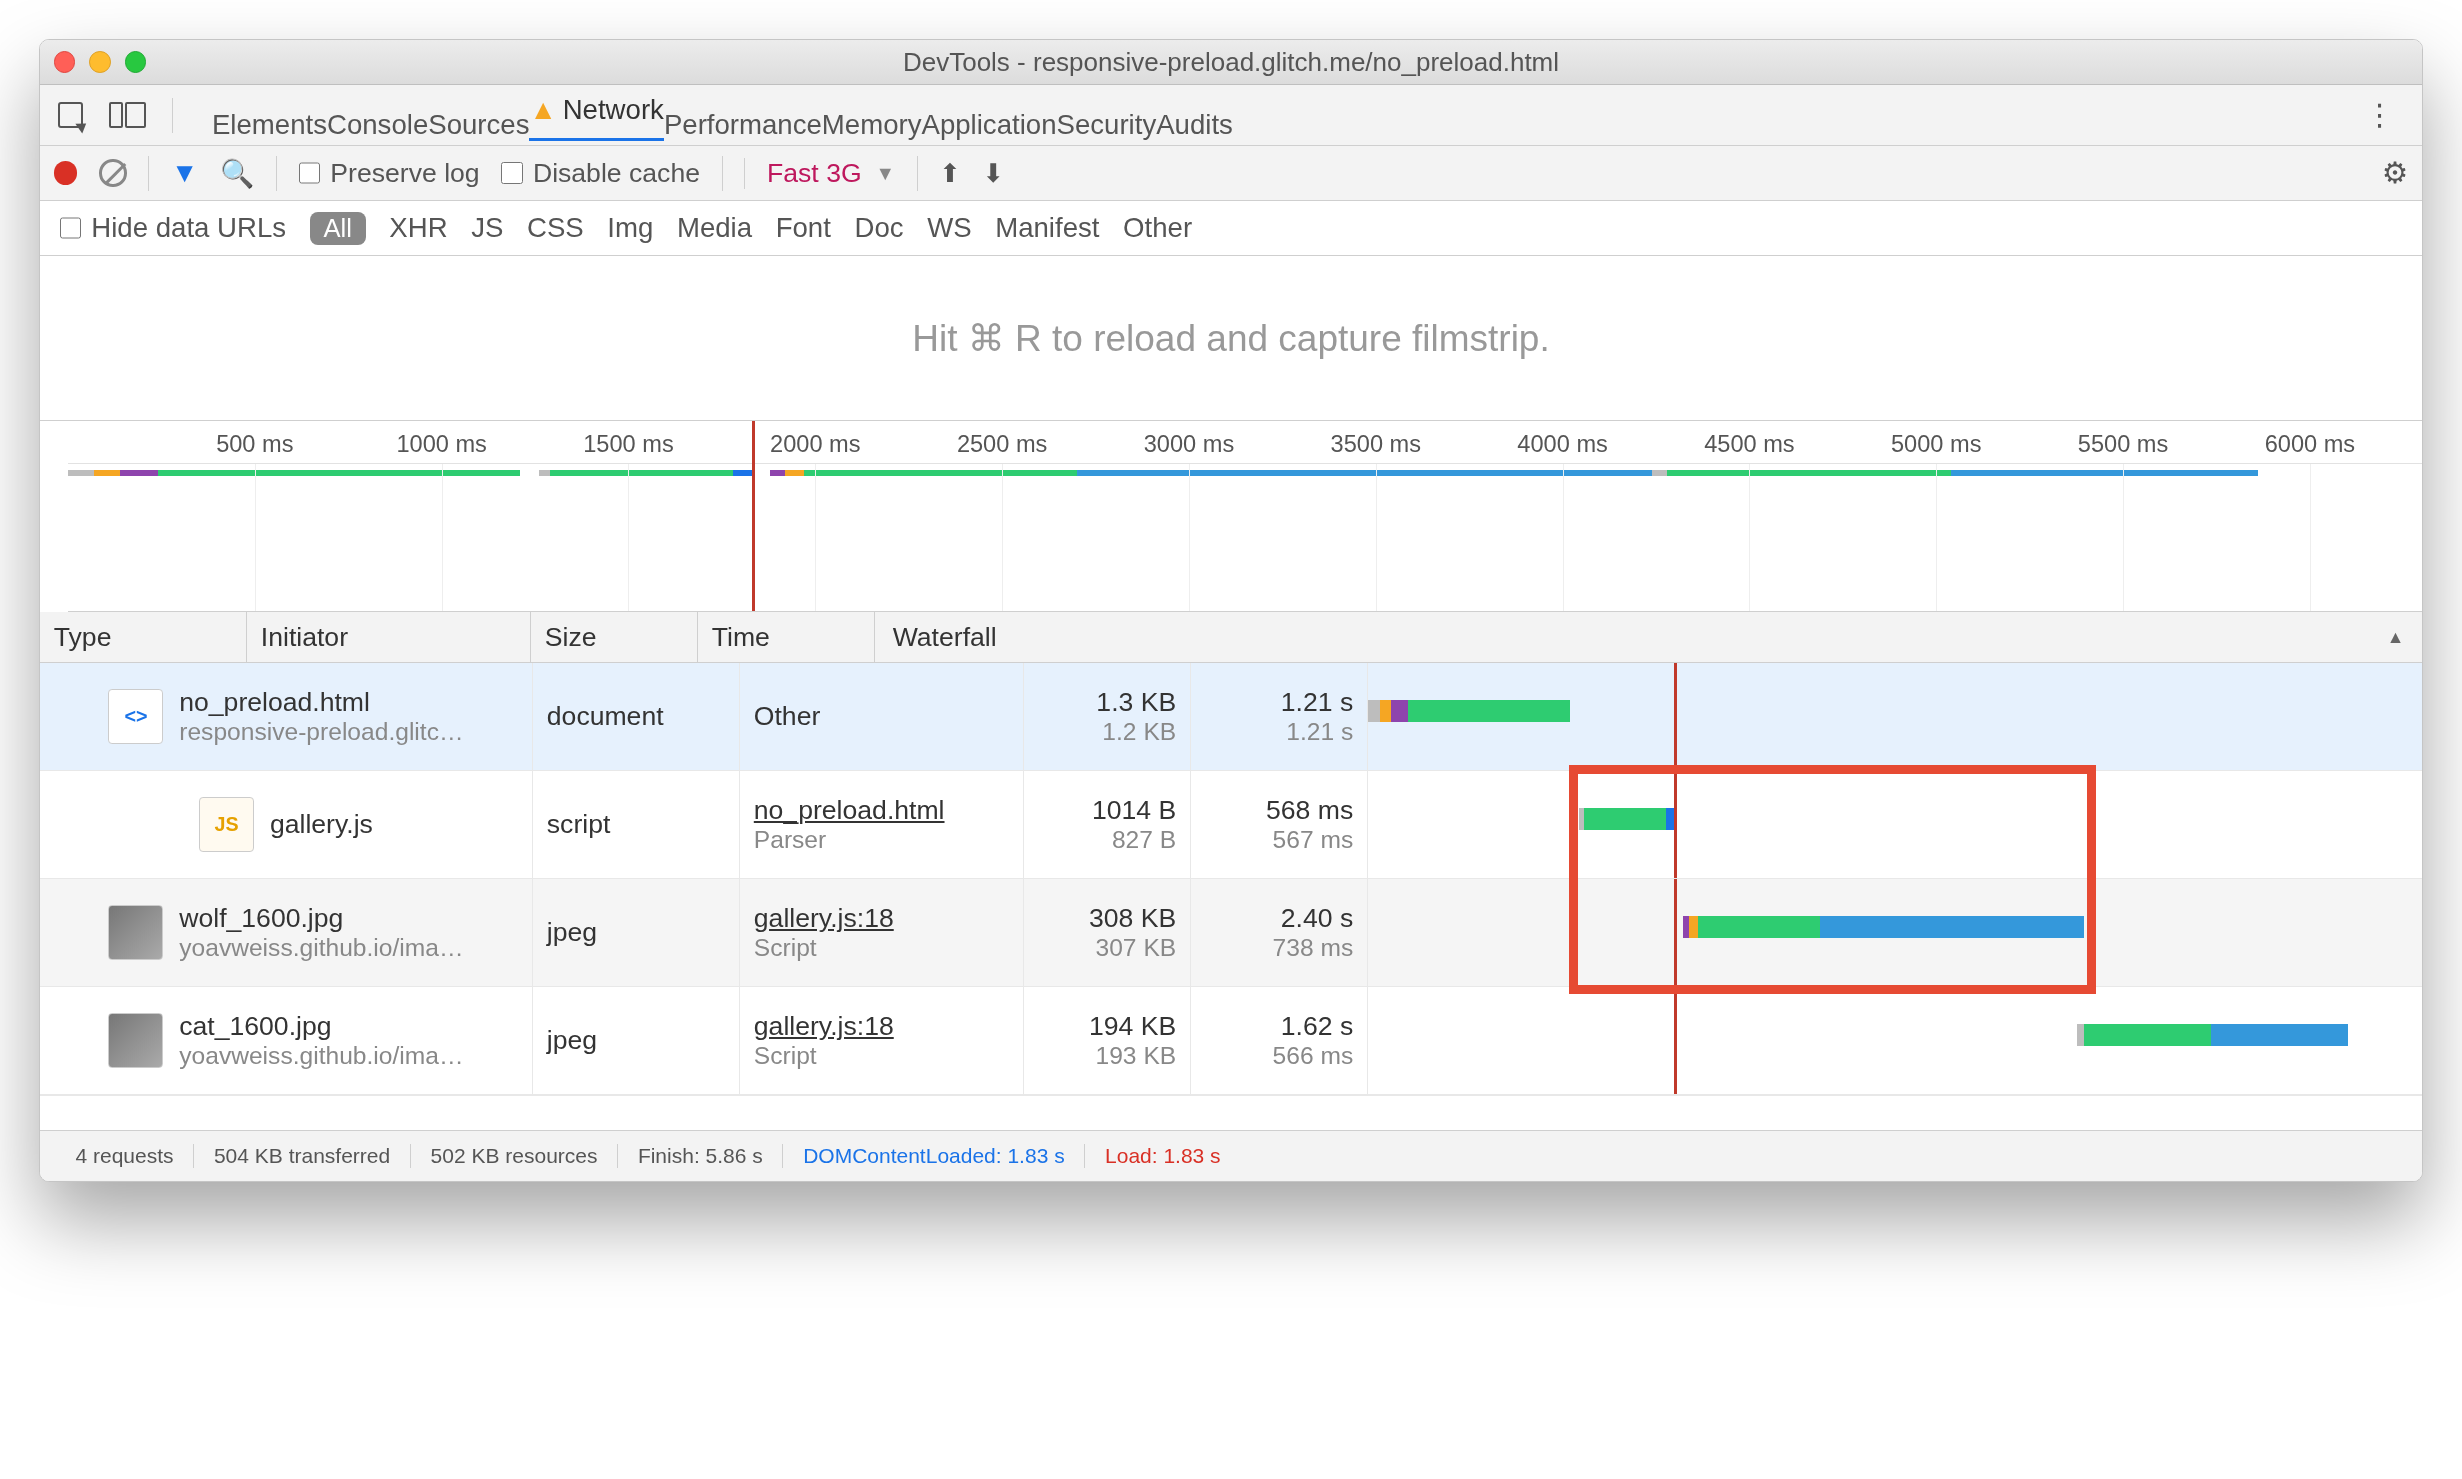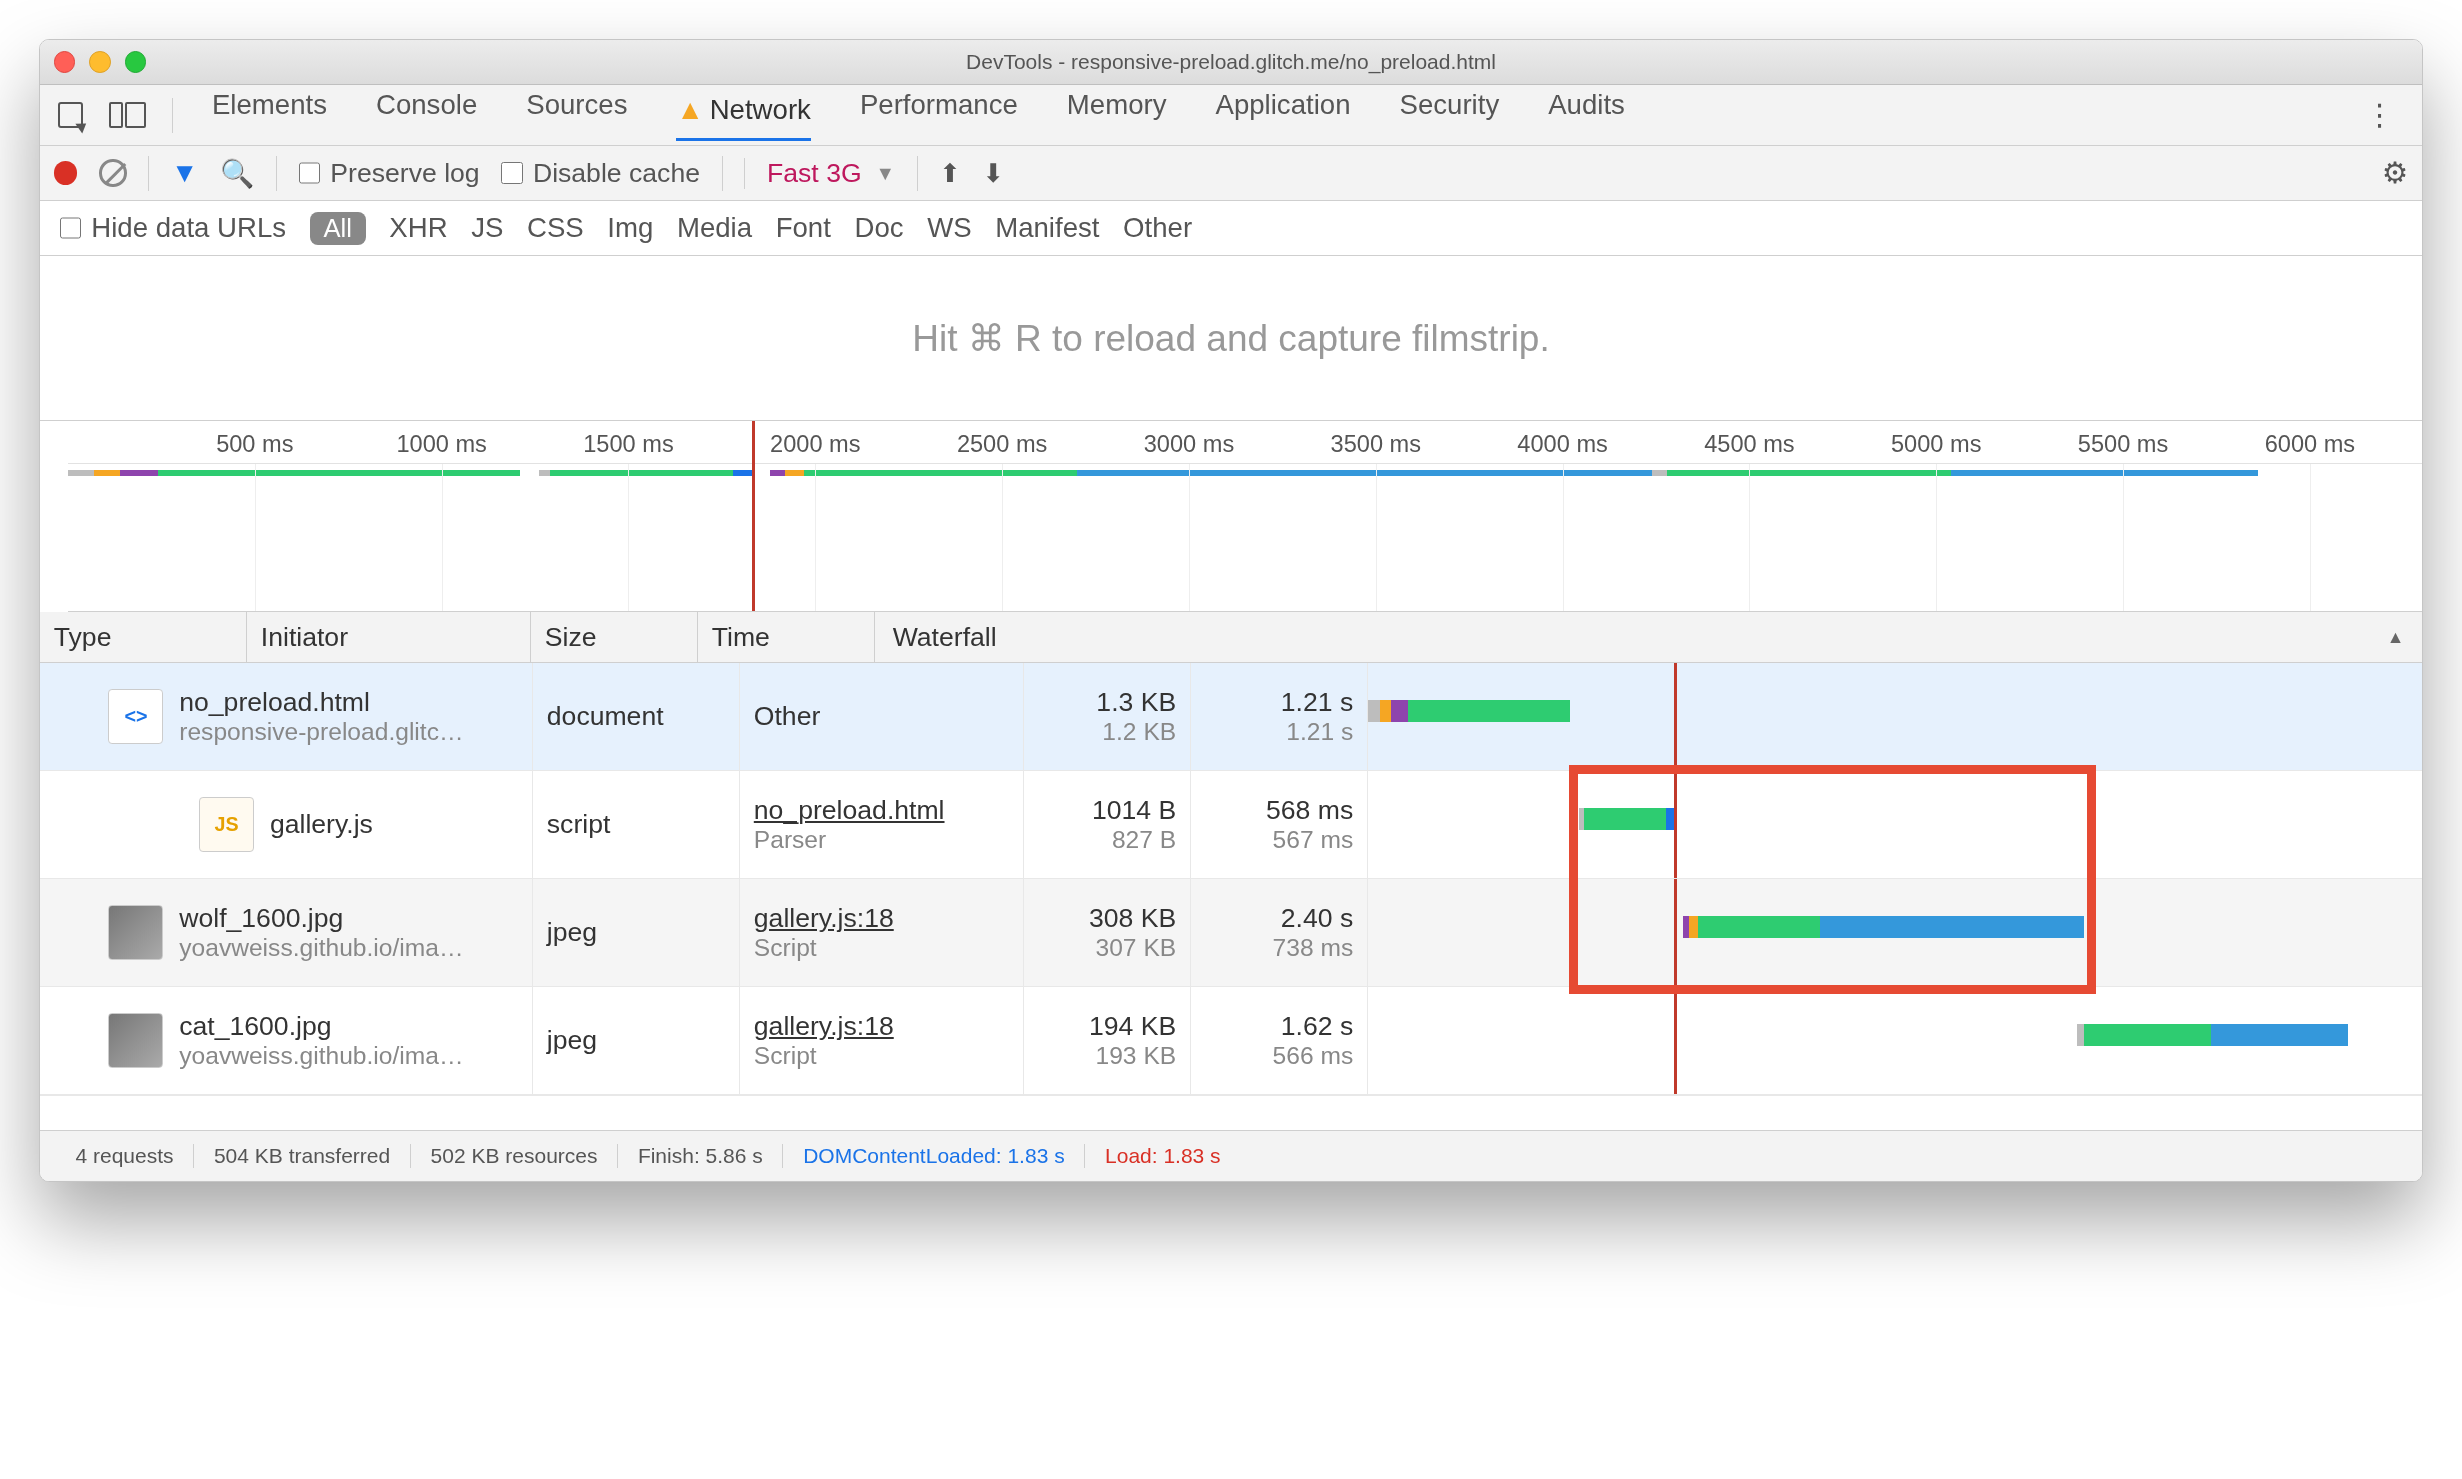--- a/index.html
+++ b/index.html
@@ -31,32 +31,32 @@
     display: flex;
     align-items: center;
     padding: 0 13.8px;
     position: relative;
   }
   .tl-dots { display: flex; gap: 13.8px; }
   .tl-dot { width: 21.7px; height: 21.7px; border-radius: 50%; }
   .tl-red { background:#ff5f57; border:1px solid #e0443e; }
   .tl-yel { background:#febc2e; border:1px solid #dfa023; }
   .tl-grn { background:#28c840; border:1px solid #1ea932; }
-  .tl-title { position:absolute; left:0; right:0; text-align:center; color:#555; font-size:21px; }
+  .tl-title { position:absolute; left:0; right:0; text-align:center; color:#555; font-size:26px; }
   
   .tabsrow {
     height: 61px;
     border-bottom: 1px solid #cfcfcf;
     display:flex; align-items:center;
     padding: 0 17.7px;
     background:#f3f3f3;
     font-size:27.6px; color:#555;
   }
   .tabsrow .left { display:flex; align-items:center; gap:25.6px; margin-right:39px; }
-  .tabs { display:flex; gap:49px; align-items:flex-start; flex:1; }
+  .tabs { display:flex; align-items:flex-end; flex:1; }
   .tab { cursor:pointer; }
   .tab.active { color:#333; border-bottom:3.9px solid #1a73e8; padding-bottom:11.8px; margin-top:5px;}
   .tab .warn { color:#f5a623; margin-right:5.9px; }
   .kebab { font-size:29.6px; color:#555; padding:0 9.9px; cursor:pointer; }
   .icon-inspect { width:25.6px; height:25.6px; border:2px solid #555; border-radius:3px; position:relative; }
   .icon-inspect::after { content:""; position:absolute; right:-5.9px; bottom:-5.9px; border-left:9.9px solid #555; border-top:6.9px solid transparent; border-bottom:6.9px solid transparent; transform:rotate(-35deg);}
   .icon-resp { display:flex; gap:2px; }
   .icon-resp span:first-child{ width:13.8px; height:25.6px; border:2px solid #555; border-radius:2px;}
   .icon-resp span:last-child{ width:21.7px; height:25.6px; border:2px solid #555; border-radius:2px;}
   

